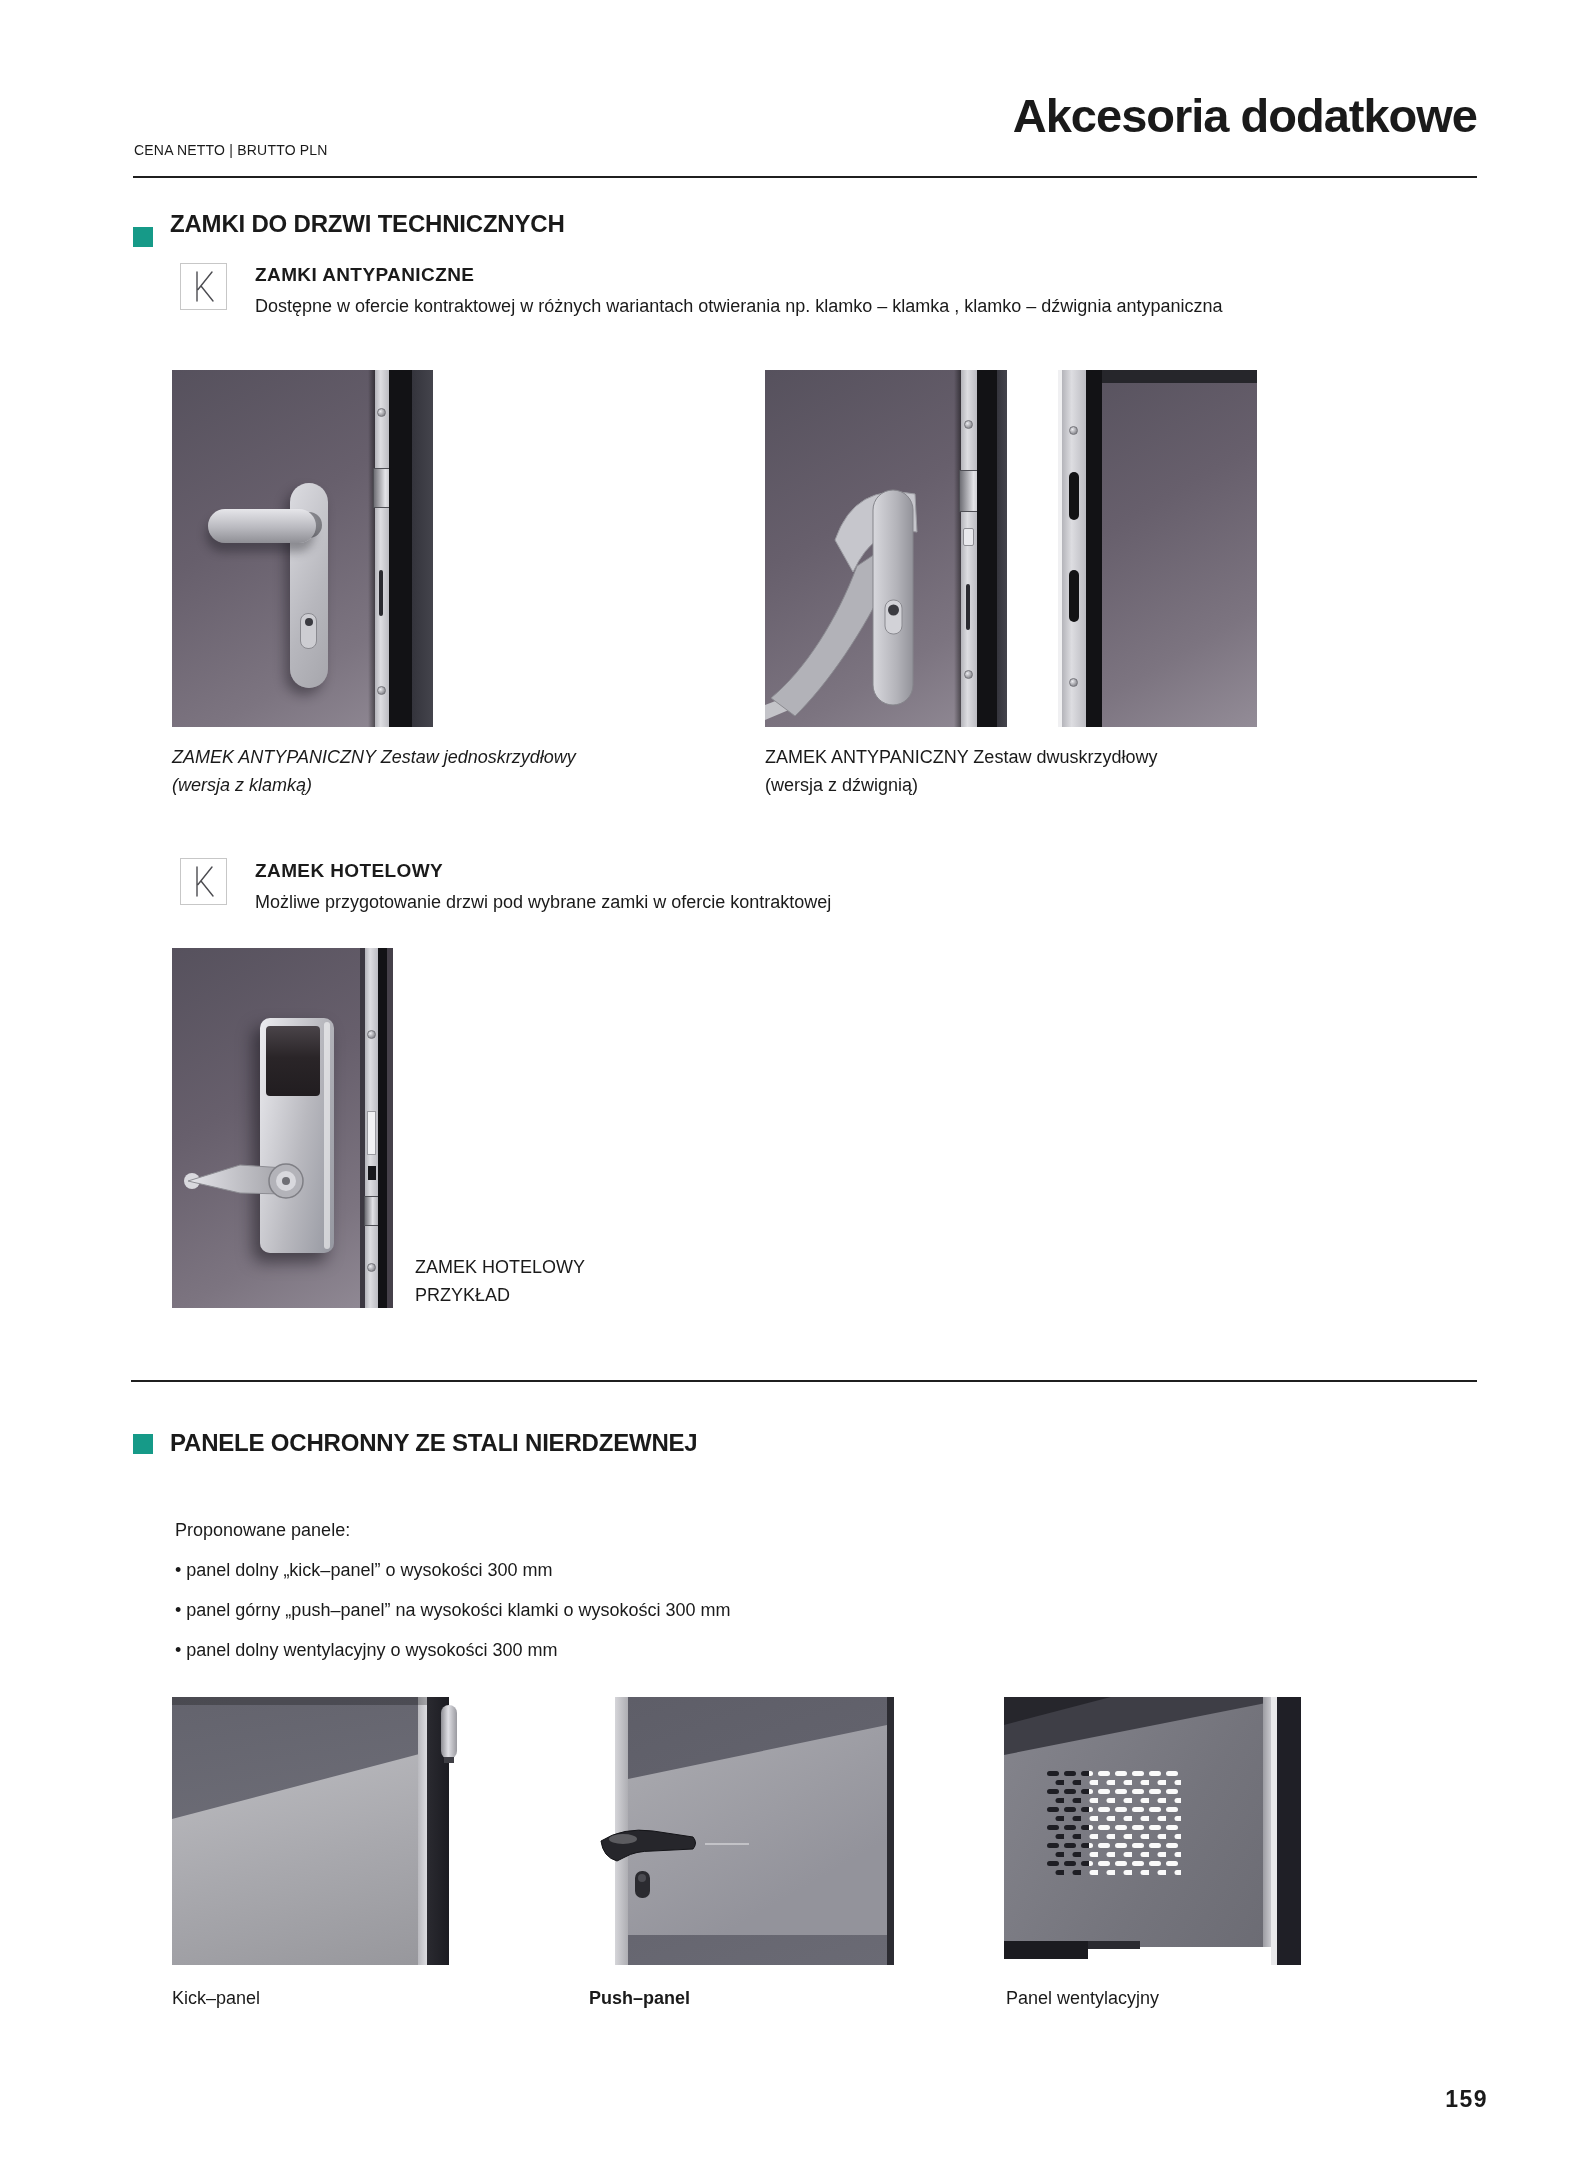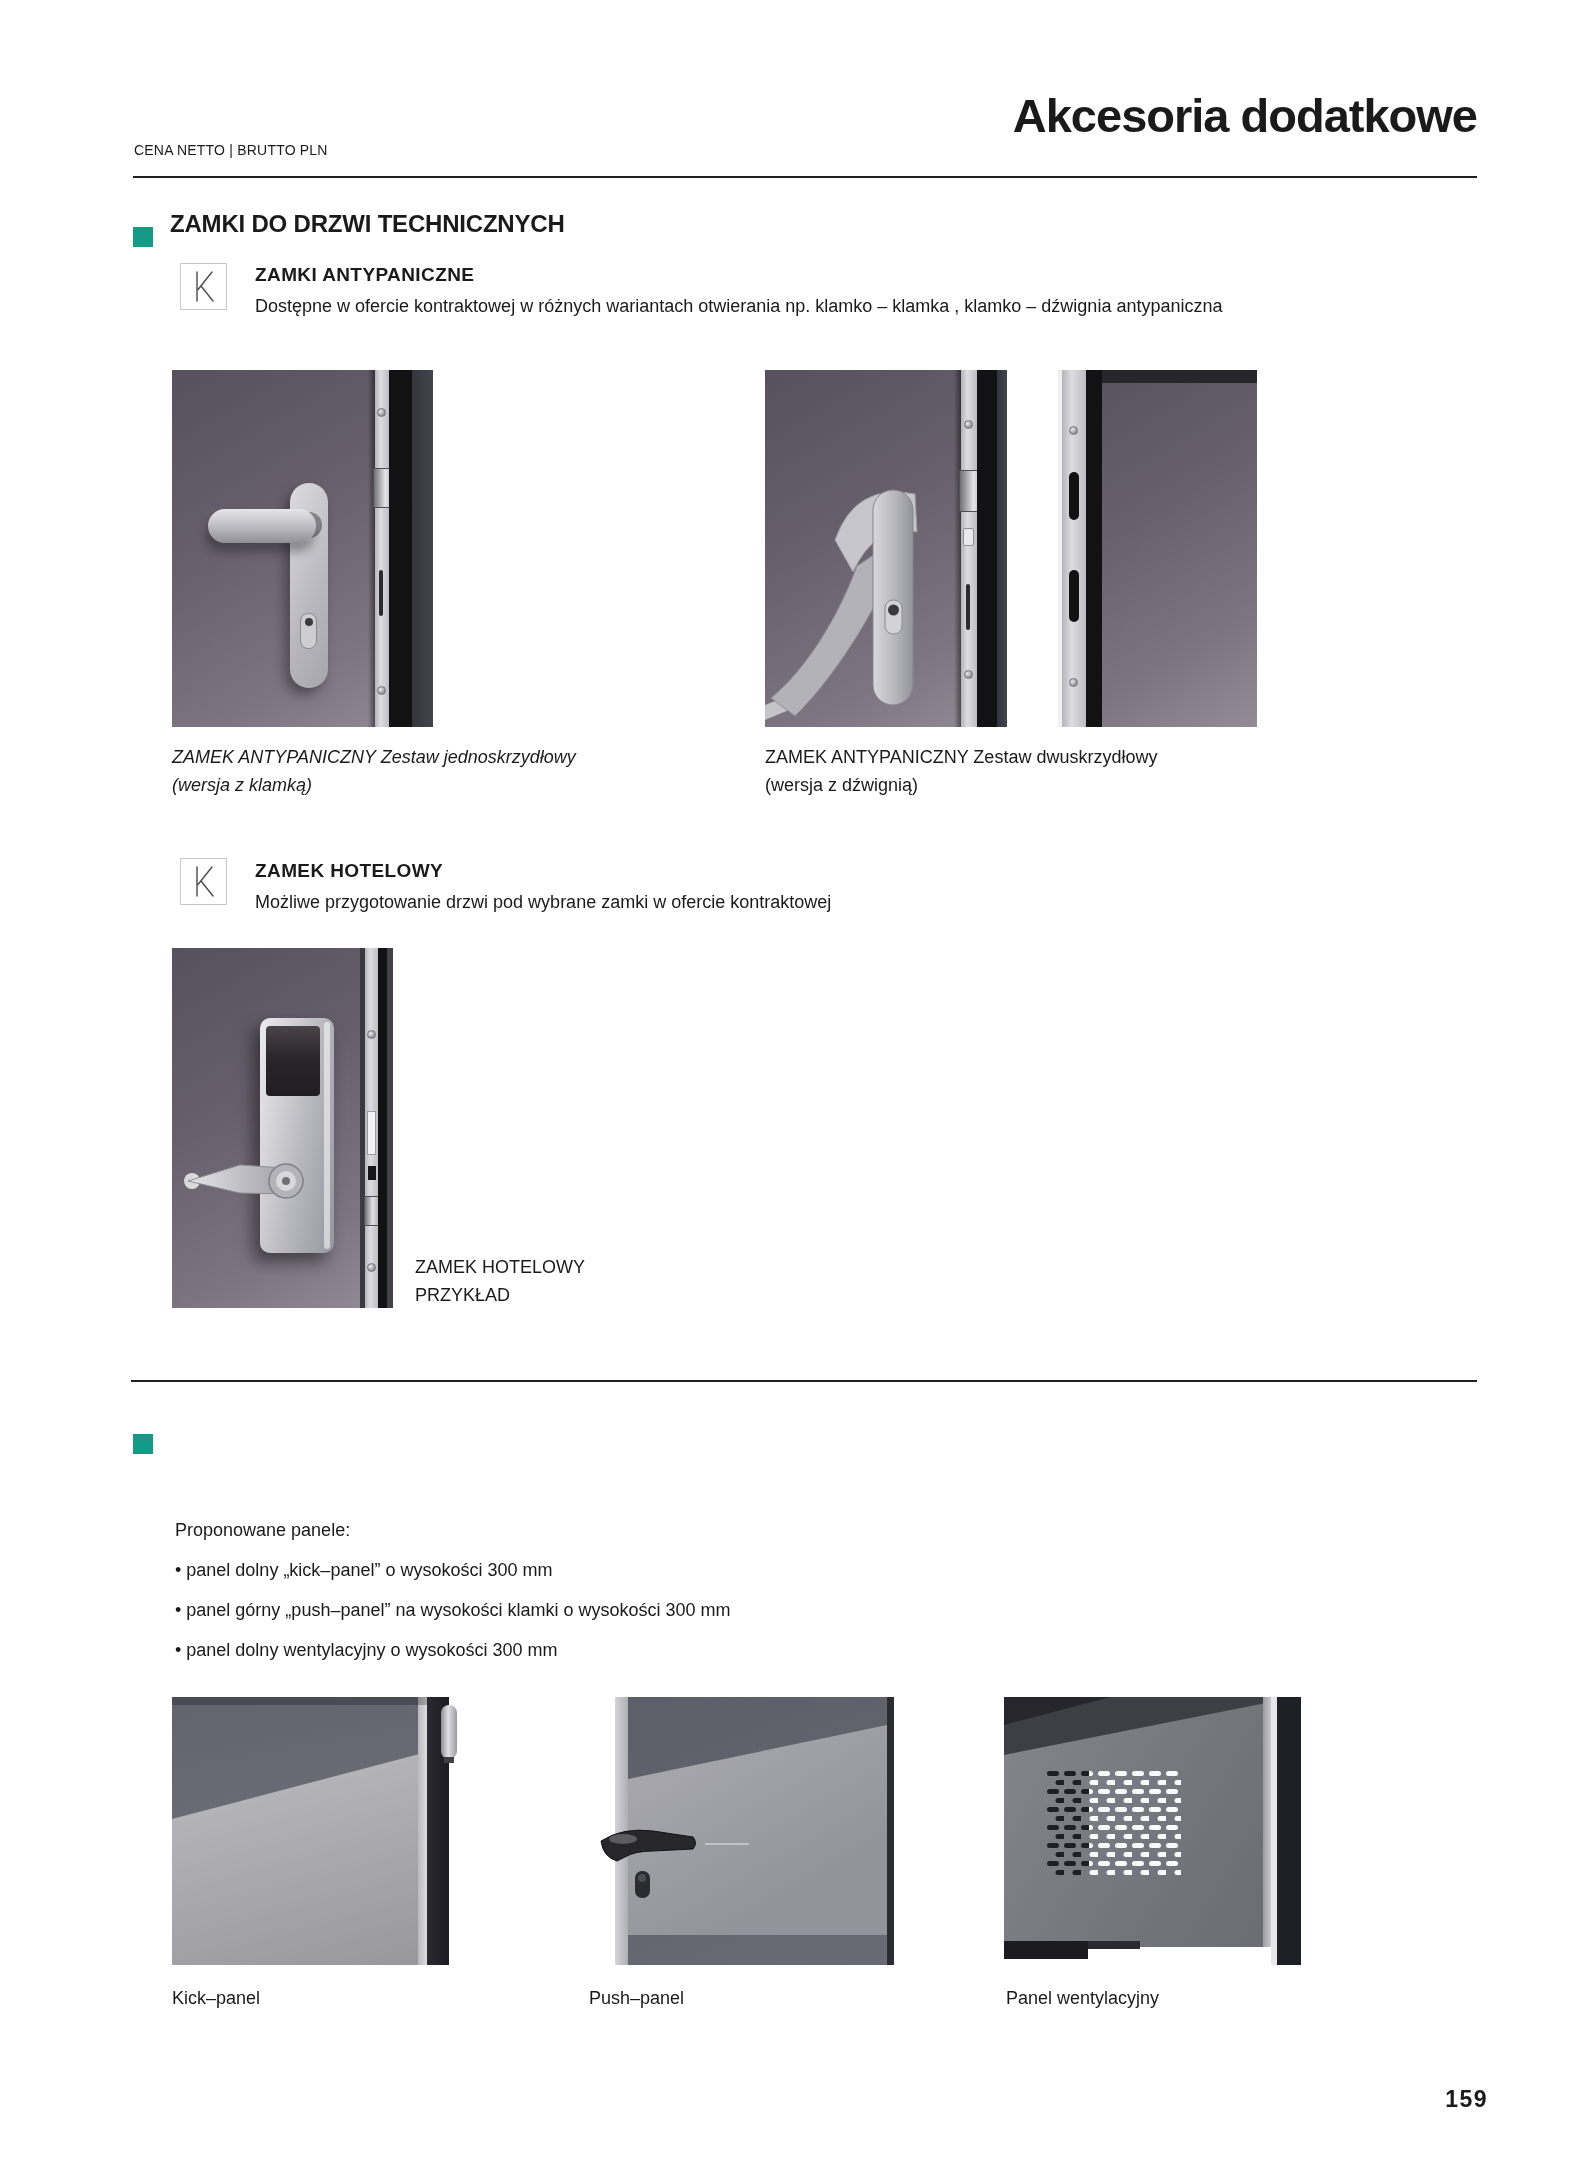--- a/index.html
+++ b/index.html
@@ -156,20 +156,21 @@
     </svg>
   </div>
   <div class="abs caption" style="left:415px;top:1253px;">
     <div>ZAMEK HOTELOWY</div>
     <div>PRZYKŁAD</div>
   </div>
 
   <div class="abs rule" style="left:131px;top:1380px;width:1346px;"></div>
 
   <div class="abs accent-square" style="left:133px;top:1434px;background:#169a88;"></div>
+  <div class="abs section-heading" style="left:170px;top:1429px;">PANELE OCHRONNY ZE STALI NIERDZEWNEJ</div>
 
   <div class="abs body-text" style="left:175px;top:1518px;">Proponowane panele:</div>
   <div class="abs body-text" style="left:175px;top:1558px;">• panel dolny „kick–panel” o wysokości 300 mm</div>
   <div class="abs body-text" style="left:175px;top:1598px;">• panel górny „push–panel” na wysokości klamki o wysokości 300 mm</div>
   <div class="abs body-text" style="left:175px;top:1638px;">• panel dolny wentylacyjny o wysokości 300 mm</div>
 
   <div class="photo" style="left:172px;top:1697px;width:300px;height:268px;background:#ffffff;">
     <div class="abs" style="left:0;top:0;width:255px;height:100%;background:linear-gradient(170deg,#63636d,#76767f);"></div>
     <div class="abs" style="left:0;top:0;width:255px;height:100%;
          clip-path:polygon(0 122px,100% 55px,100% 100%,0 100%);
@@ -218,18 +219,18 @@
     </svg>
     <div class="abs" style="left:259px;top:0;width:8px;height:100%;background:linear-gradient(90deg,#9c9ca2,#c8c8cd);"></div>
     <div class="abs" style="left:267px;top:0;width:6px;height:100%;background:#e8e8ea;"></div>
     <div class="abs" style="left:273px;top:0;width:24px;height:100%;background:#1f1f26;"></div>
     <div class="abs" style="left:0;top:250px;width:267px;height:18px;background:#ffffff;"></div>
     <div class="abs" style="left:0;top:244px;width:84px;height:18px;background:#1b1b20;"></div>
     <div class="abs" style="left:84px;top:244px;width:52px;height:8px;background:#2a2a30;"></div>
   </div>
 
   <div class="abs caption" style="left:172px;top:1984px;">Kick–panel</div>
-  <div class="abs caption" style="left:589px;top:1984px;">Push–panel</div>
+  <div class="abs caption" style="left:589px;top:1984px;font-weight:bold;">Push–panel</div>
   <div class="abs caption" style="left:1006px;top:1984px;">Panel wentylacyjny</div>
 
   <div class="abs page-number" style="right:95px;top:2086px;">159</div>
 
 </div>
 
 </body></html>

